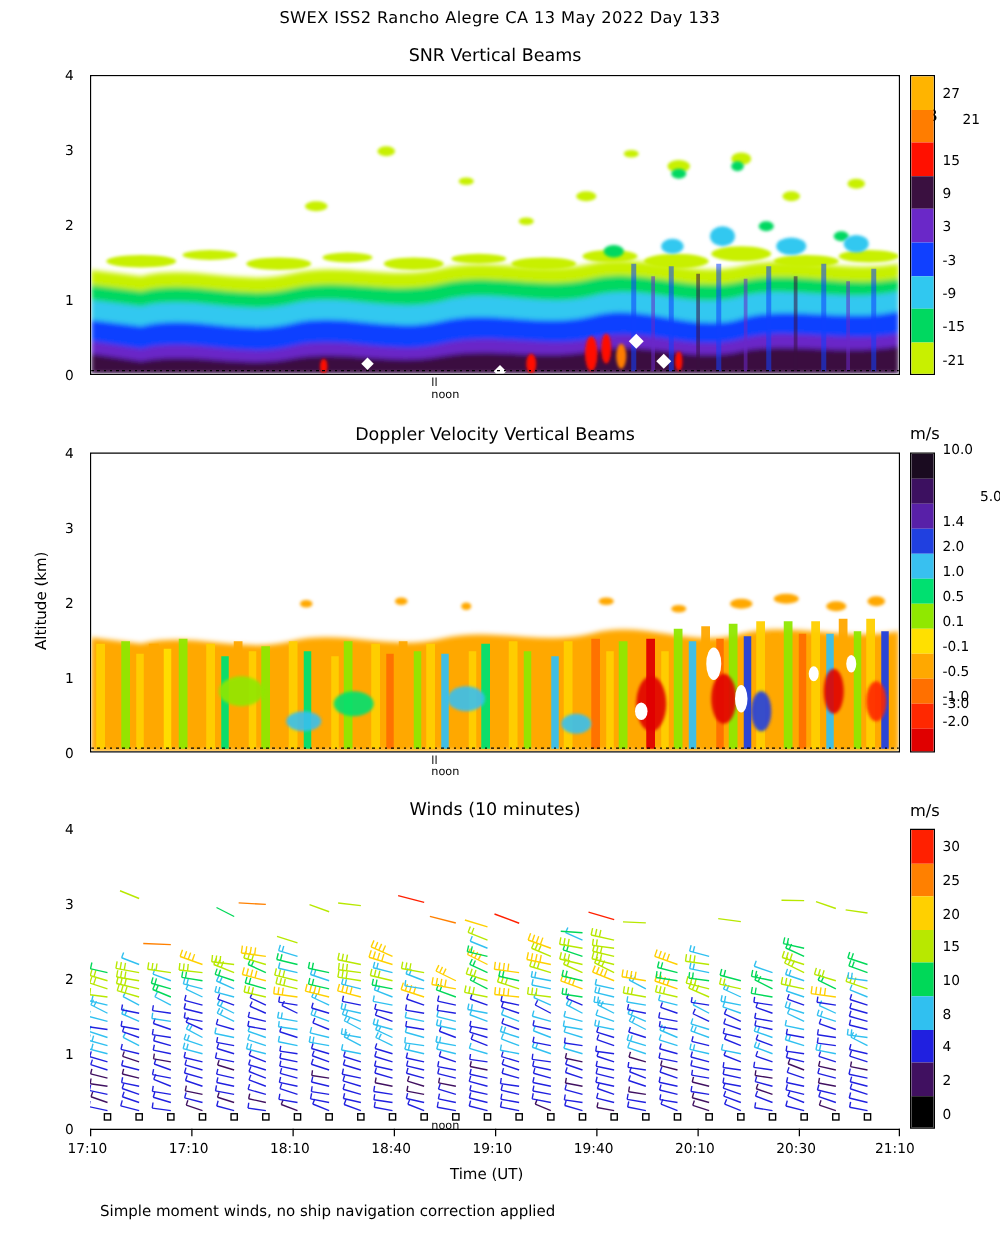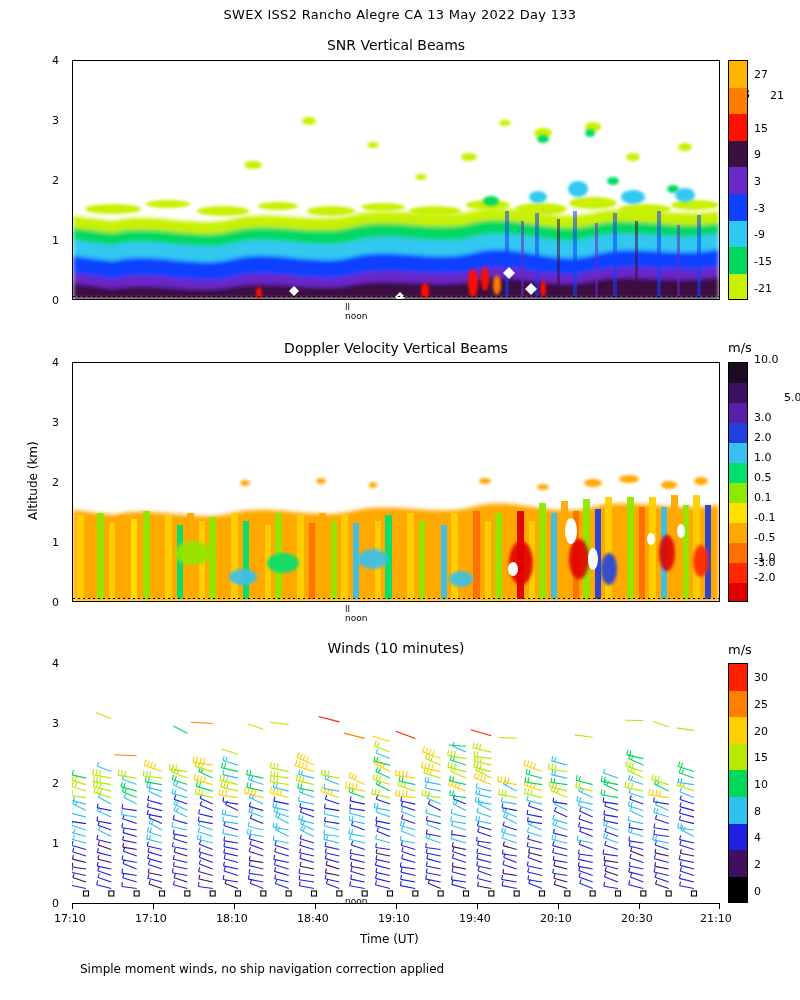--- a/index.html
+++ b/index.html
@@ -285,21 +285,21 @@
   <div style="height:20px;background:#00e070"></div>
   <div style="height:20px;background:#90e800"></div>
   <div style="height:20px;background:#ffe000"></div>
   <div style="height:20px;background:#ffa800"></div>
   <div style="height:20px;background:#ff7000"></div>
   <div style="height:20px;background:#ff2800"></div>
   <div style="height:20px;background:#e00000"></div>
 </div>
 <div class="cbar-lab" style="top:353px;left:754px;">10.0</div>
 <div class="cbar-lab" style="top:391px;left:754px;margin-left:30px;">5.0</div>
-<div class="cbar-lab" style="top:411px;left:754px;">3.0</div>
+<div class="cbar-lab" style="top:411px;left:754px;">1.4</div>
 <div class="cbar-lab" style="top:431px;left:754px;">2.0</div>
 <div class="cbar-lab" style="top:451px;left:754px;">1.0</div>
 <div class="cbar-lab" style="top:471px;left:754px;">0.5</div>
 <div class="cbar-lab" style="top:491px;left:754px;">0.1</div>
 <div class="cbar-lab" style="top:511px;left:754px;">-0.1</div>
 <div class="cbar-lab" style="top:531px;left:754px;">-0.5</div>
 <div class="cbar-lab" style="top:551px;left:754px;">-1.0</div>
 <div class="cbar-lab" style="top:571px;left:754px;">-2.0</div>
 <div class="cbar-lab" style="top:556px;left:754px;">-3.0</div>
 

